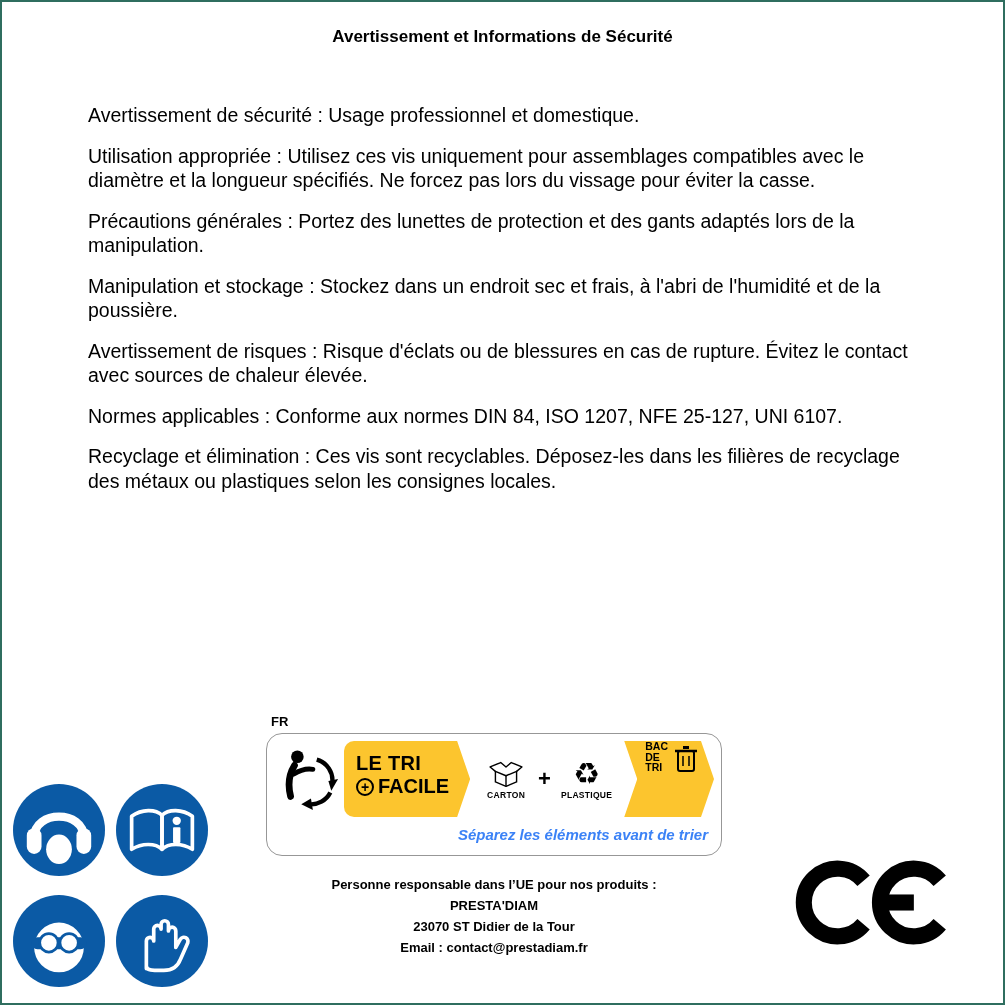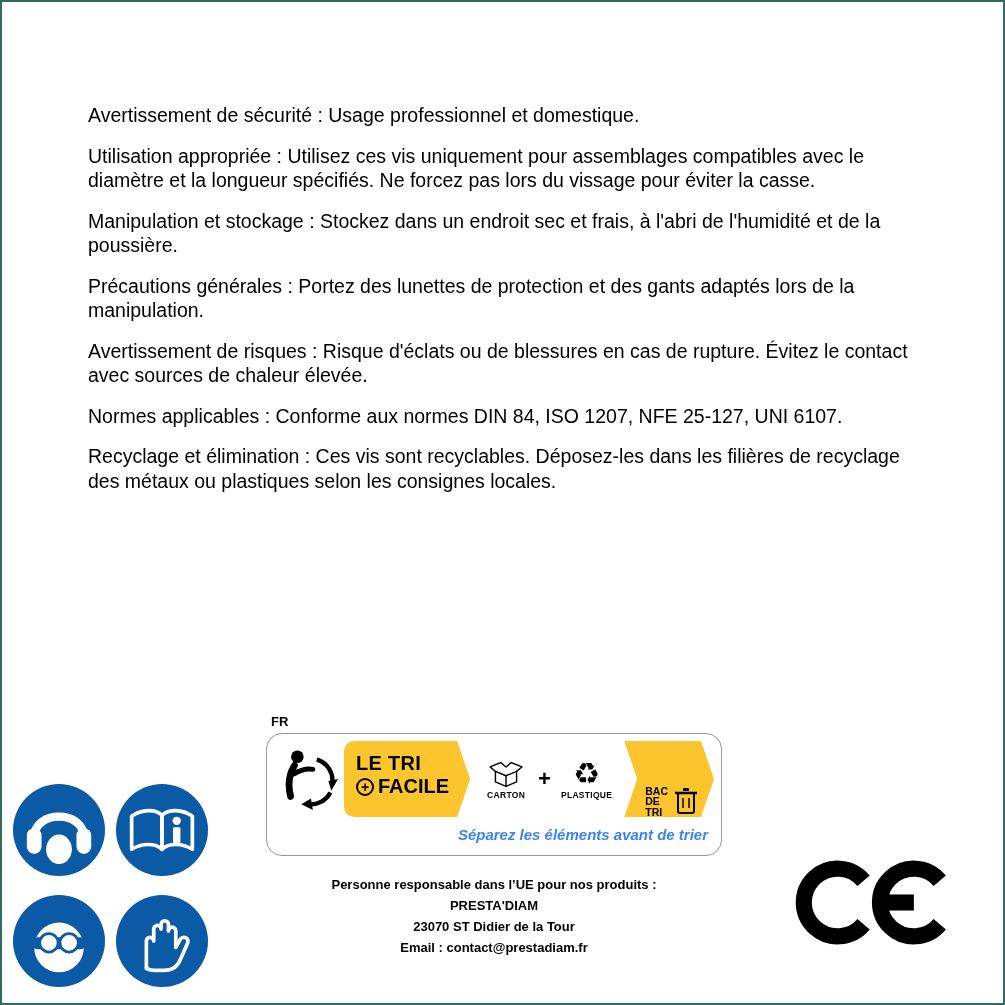--- a/index.html
+++ b/index.html
@@ -29,44 +29,45 @@
   .plus-circle{width:18px;height:18px;border:2px solid #000;border-radius:50%;display:inline-flex;
                align-items:center;justify-content:center;font-size:14px;font-weight:bold;line-height:1;
                box-sizing:border-box;}
   .chevron{flex:1;background:#fff;display:flex;align-items:center;justify-content:center;gap:10px;
            padding:0 24px 0 26px;
            clip-path:polygon(0 0,calc(100% - 13px) 0,100% 50%,calc(100% - 13px) 100%,0 100%,13px 50%);}
   .material{display:flex;flex-direction:column;align-items:center;gap:1px;}
   .mat-label{font-size:8.5px;font-weight:bold;letter-spacing:.3px;}
   .mat-plus{font-size:22px;font-weight:bold;}
   .recycle-glyph{font-size:30px;line-height:30px;}
-  .bin-section{display:flex;align-items:flex-end;gap:5px;padding:0 2px 0 8px;}
+  .bin-section{display:flex;align-items:flex-start;gap:5px;padding:0 2px 0 8px;}
   .bin-label{font-size:10.5px;font-weight:bold;line-height:10.5px;text-align:left;}
   .tagline-row{flex:1;display:flex;align-items:center;justify-content:flex-end;padding-right:6px;}
   .tagline{font-style:italic;font-weight:bold;font-size:15px;color:#3b82f6;}
 
   
   .responsible{position:absolute;left:244px;top:872px;width:496px;text-align:center;font-weight:bold;
                font-size:13px;line-height:21px;}
   .responsible div{margin:0;}
 
   
   .ce{position:absolute;left:790px;top:858px;}
 </style>
 </head>
 <body>
 
 <div class="page">
 
+  <div class="title">Avertissement et Informations de Sécurité</div>
 
   <div class="safety">
     <p>Avertissement de sécurité : Usage professionnel et domestique.</p>
     <p>Utilisation appropriée : Utilisez ces vis uniquement pour assemblages compatibles avec le diamètre et la longueur spécifiés. Ne forcez pas lors du vissage pour éviter la casse.</p>
+    <p>Précautions générales : Portez des lunettes de protection et des gants adaptés lors de la manipulation.</p>
     <p>Manipulation et stockage : Stockez dans un endroit sec et frais, à l'abri de l'humidité et de la poussière.</p>
-    <p>Précautions générales : Portez des lunettes de protection et des gants adaptés lors de la manipulation.</p>
     <p>Avertissement de risques : Risque d'éclats ou de blessures en cas de rupture. Évitez le contact avec sources de chaleur élevée.</p>
     <p>Normes applicables : Conforme aux normes DIN 84, ISO 1207, NFE 25-127, UNI 6107.</p>
     <p>Recyclage et élimination : Ces vis sont recyclables. Déposez-les dans les filières de recyclage des métaux ou plastiques selon les consignes locales.</p>
   </div>
 
   <div class="picto-grid">
     <svg class="picto" viewBox="0 0 100 100">
       <circle cx="50" cy="50" r="50" fill="#0b5aa5"></circle>
       <path d="M23 58 C23 28 77 28 77 58" fill="none" stroke="#fff" stroke-width="9" stroke-linecap="round"></path>
       <rect x="15" y="48" width="16" height="28" rx="8" fill="#fff"></rect>

